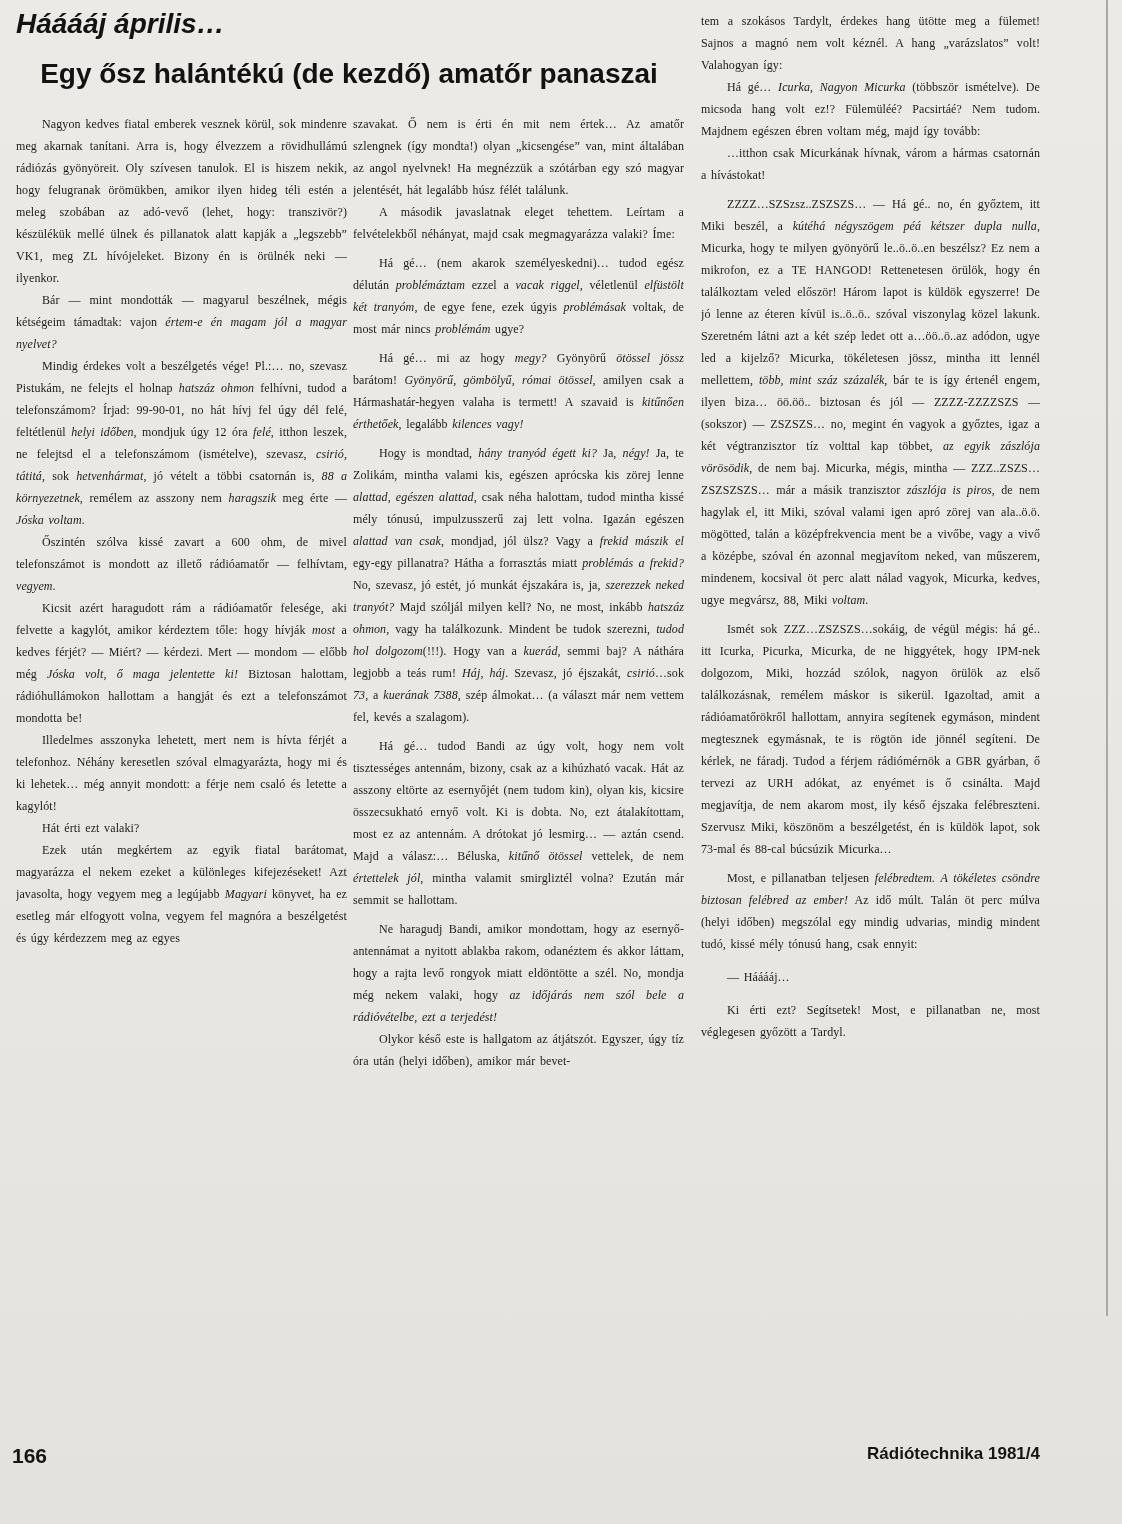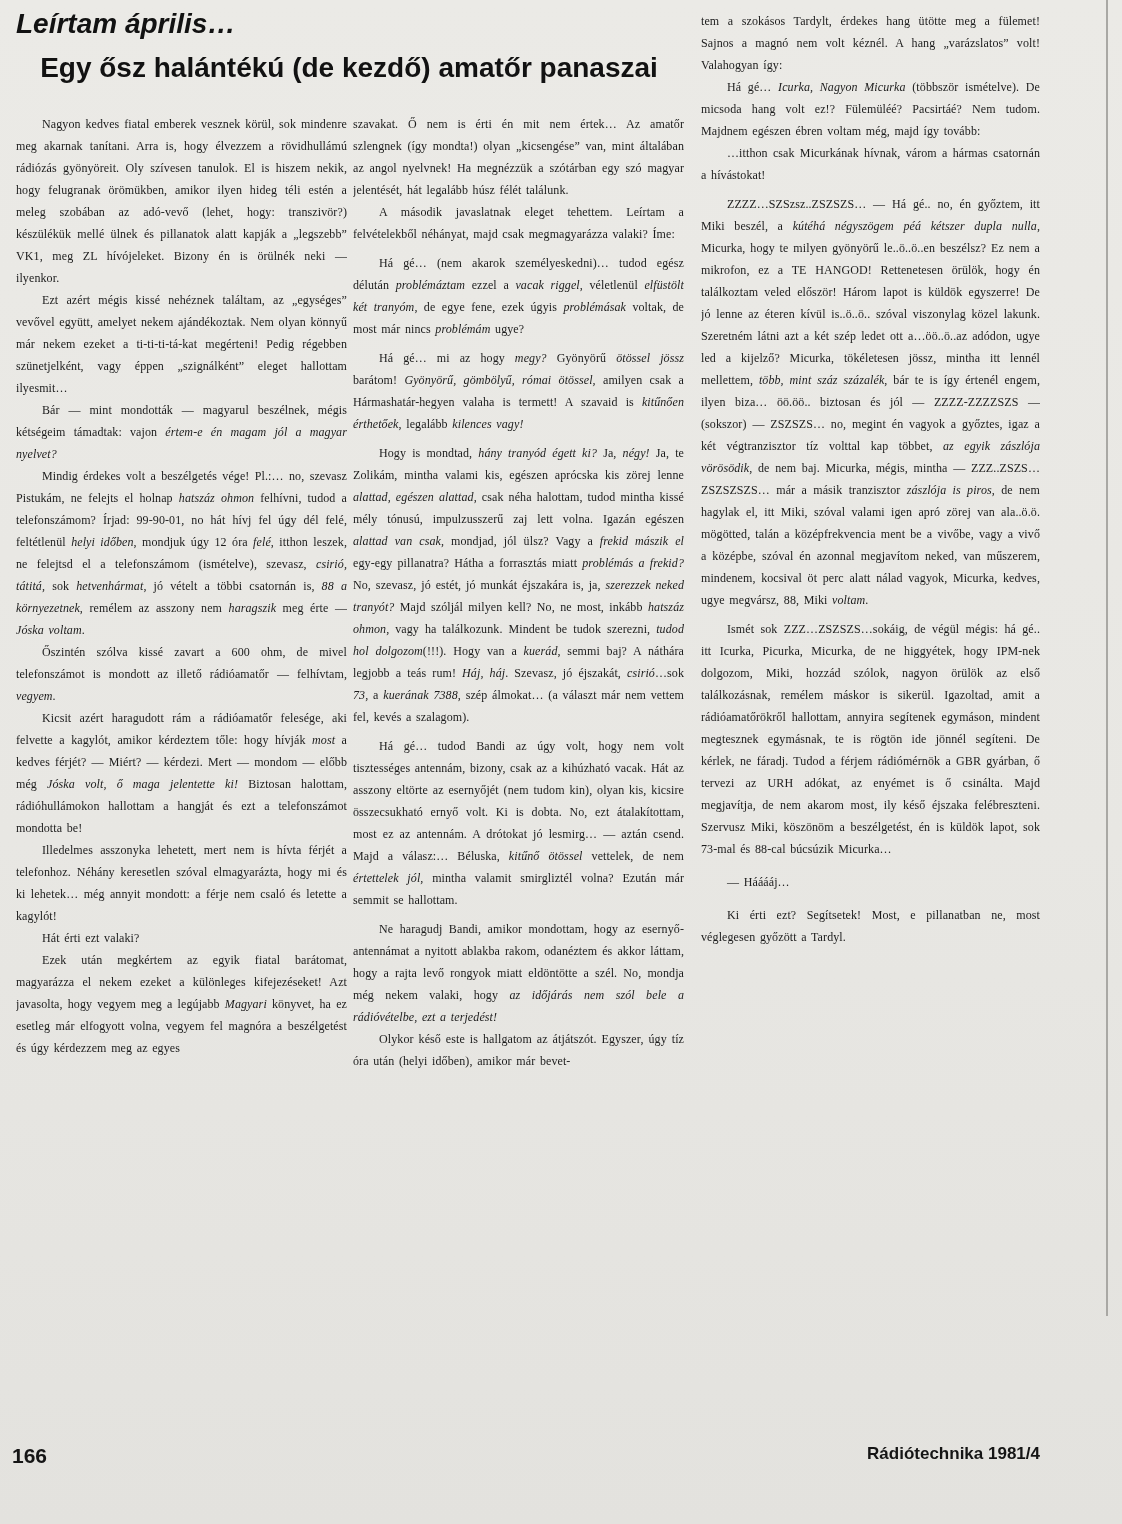--- a/index.html
+++ b/index.html
@@ -12,21 +12,21 @@
     font-family:"Liberation Serif",serif;
     color:#1b1b1b;
   }
   .kicker{
     position:absolute;left:16px;top:8px;
     font-family:"Liberation Sans",sans-serif;
     font-style:italic;font-weight:bold;
     font-size:28px;color:#121212;
   }
   .title{
-    position:absolute;left:24px;top:52px;width:650px;
+    position:absolute;left:24px;top:58px;width:650px;
     text-align:center;
     font-family:"Liberation Sans",sans-serif;
     font-weight:bold;font-size:28px;color:#121212;
   }
   .col{
     position:absolute;
     width:331px;
     text-align:justify;
     font-size:12px;line-height:22px;
     word-spacing:1.5px;letter-spacing:0.1px;
@@ -50,26 +50,25 @@
   }
   .edge-line{
     position:absolute;left:1106px;top:0;width:2px;height:1316px;
     background:#a9a8a4;
   }
 </style>
 </head>
 <body>
 
 <div class="page">
-  <div class="kicker">Leírtam április…</div>
+  <div class="kicker">Hááááj április…</div>
   <div class="title">Egy ősz halántékú (de kezdő) amatőr panaszai</div>
 
   <div class="col" id="col1">
       <p>Nagyon kedves fiatal emberek vesznek körül, sok mindenre meg akarnak tanítani. Arra is, hogy élvezzem a rövidhullámú rádiózás gyönyöreit. Oly szívesen tanulok. El is hiszem nekik, hogy felugranak örömükben, amikor ilyen hideg téli estén a meleg szobában az adó-vevő (lehet, hogy: transzivör?) készülékük mellé ülnek és pillanatok alatt kapják a „legszebb” VK1, meg ZL hívójeleket. Bizony én is örülnék neki — ilyenkor.</p>
-      <p>Ezt azért mégis kissé nehéznek találtam, az „egységes” vevővel együtt, amelyet nekem ajándékoztak. Nem olyan könnyű már nekem ezeket a ti-ti-ti-tá-kat megérteni! Pedig régebben szünetjelként, vagy éppen „szignálként” eleget hallottam ilyesmit…</p>
       <p>Bár — mint mondották — magyarul beszélnek, mégis kétségeim támadtak: vajon <i>értem-e én magam jól a magyar nyelvet?</i></p>
       <p>Mindig érdekes volt a beszélgetés vége! Pl.:… no, szevasz Pistukám, ne felejts el holnap <i>hatszáz ohmon</i> felhívni, tudod a telefonszámom? Írjad: 99-90-01, no hát hívj fel úgy dél felé, feltétlenül <i>helyi időben</i>, mondjuk úgy 12 óra <i>felé</i>, itthon leszek, ne felejtsd el a telefonszámom (ismételve), szevasz, <i>csirió, tátitá,</i> sok <i>hetvenhármat</i>, jó vételt a többi csatornán is, <i>88 a környezetnek</i>, remélem az asszony nem <i>haragszik</i> meg érte — <i>Jóska voltam</i>.</p>
       <p>Őszintén szólva kissé zavart a 600 ohm, de mivel telefonszámot is mondott az illető rádióamatőr — felhívtam, <i>vegyem</i>.</p>
       <p>Kicsit azért haragudott rám a rádióamatőr felesége, aki felvette a kagylót, amikor kérdeztem tőle: hogy hívják <i>most</i> a kedves férjét? — Miért? — kérdezi. Mert — mondom — előbb még <i>Jóska volt, ő maga jelentette ki!</i> Biztosan halottam, rádióhullámokon hallottam a hangját és ezt a telefonszámot mondotta be!</p>
       <p>Illedelmes asszonyka lehetett, mert nem is hívta férjét a telefonhoz. Néhány keresetlen szóval elmagyarázta, hogy mi és ki lehetek… még annyit mondott: a férje nem csaló és letette a kagylót!</p>
       <p>Hát érti ezt valaki?</p>
       <p>Ezek után megkértem az egyik fiatal barátomat, magyarázza el nekem ezeket a különleges kifejezéseket! Azt javasolta, hogy vegyem meg a legújabb <i>Magyari</i> könyvet, ha ez esetleg már elfogyott volna, vegyem fel magnóra a beszélgetést és úgy kérdezzem meg az egyes</p>
     </div>
   <div class="col" id="col2">
       <p class="cont">szavakat. Ő nem is érti én mit nem értek… Az amatőr szlengnek (így mondta!) olyan „kicsengése” van, mint általában az angol nyelvnek! Ha megnézzük a szótárban egy szó magyar jelentését, hát legalább húsz félét találunk.</p>
@@ -80,20 +79,21 @@
       <p class="sp">Há gé… tudod Bandi az úgy volt, hogy nem volt tisztességes antennám, bizony, csak az a kihúzható vacak. Hát az asszony eltörte az esernyőjét (nem tudom kin), olyan kis, kicsire összecsukható ernyő volt. Ki is dobta. No, ezt átalakítottam, most ez az antennám. A drótokat jó lesmirg… — aztán csend. Majd a válasz:… Béluska, <i>kitűnő ötössel</i> vettelek, de nem <i>értettelek jól</i>, mintha valamit smirgliztél volna? Ezután már semmit se hallottam.</p>
       <p class="sp">Ne haragudj Bandi, amikor mondottam, hogy az esernyő-antennámat a nyitott ablakba rakom, odanéztem és akkor láttam, hogy a rajta levő rongyok miatt eldöntötte a szél. No, mondja még nekem valaki, hogy <i>az időjárás nem szól bele a rádióvételbe, ezt a terjedést!</i></p>
       <p>Olykor késő este is hallgatom az átjátszót. Egyszer, úgy tíz óra után (helyi időben), amikor már bevet-</p>
     </div>
   <div class="col" id="col3">
       <p class="cont">tem a szokásos Tardylt, érdekes hang ütötte meg a fülemet! Sajnos a magnó nem volt kéznél. A hang „varázslatos” volt! Valahogyan így:</p>
       <p>Há gé… <i>Icurka, Nagyon Micurka</i> (többször ismételve). De micsoda hang volt ez!? Fülemüléé? Pacsirtáé? Nem tudom. Majdnem egészen ébren voltam még, majd így tovább:</p>
       <p>…itthon csak Micurkának hívnak, várom a hármas csatornán a hívástokat!</p>
       <p class="sp">ZZZZ…SZSzsz..ZSZSZS… — Há gé.. no, én győztem, itt Miki beszél, a <i>kútéhá négyszögem péá kétszer dupla nulla</i>, Micurka, hogy te milyen gyönyörű le..ö..ö..en beszélsz? Ez nem a mikrofon, ez a TE HANGOD! Rettenetesen örülök, hogy én találkoztam veled először! Három lapot is küldök egyszerre! De jó lenne az éteren kívül is..ö..ö.. szóval viszonylag közel lakunk. Szeretném látni azt a két szép ledet ott a…öö..ö..az adódon, ugye led a kijelző? Micurka, tökéletesen jössz, mintha itt lennél mellettem, <i>több, mint száz százalék</i>, bár te is így értenél engem, ilyen biza… öö.öö.. biztosan és jól — ZZZZ-ZZZZSZS — (sokszor) — ZSZSZS… no, megint én vagyok a győztes, igaz a két végtranzisztor tíz volttal kap többet, <i>az egyik zászlója vörösödik</i>, de nem baj. Micurka, mégis, mintha — ZZZ..ZSZS…ZSZSZSZS… már a másik tranzisztor <i>zászlója is piros</i>, de nem hagylak el, itt Miki, szóval valami igen apró zörej van ala..ö.ö. mögötted, talán a középfrekvencia ment be a vivőbe, vagy a vivő a középbe, szóval én azonnal megjavítom neked, van műszerem, mindenem, kocsival öt perc alatt nálad vagyok, Micurka, kedves, ugye megvársz, 88, Miki <i>voltam</i>.</p>
       <p class="sp">Ismét sok ZZZ…ZSZSZS…sokáig, de végül mégis: há gé.. itt Icurka, Picurka, Micurka, de ne higgyétek, hogy IPM-nek dolgozom, Miki, hozzád szólok, nagyon örülök az első találkozásnak, remélem máskor is sikerül. Igazoltad, amit a rádióamatőrökről hallottam, annyira segítenek egymáson, mindent megtesznek egymásnak, te is rögtön ide jönnél segíteni. De kérlek, ne fáradj. Tudod a férjem rádiómérnök a GBR gyárban, ő tervezi az URH adókat, az enyémet is ő csinálta. Majd megjavítja, de nem akarom most, ily késő éjszaka felébreszteni. Szervusz Miki, köszönöm a beszélgetést, én is küldök lapot, sok 73-mal és 88-cal búcsúzik Micurka…</p>
+      <p class="sp">Most, e pillanatban teljesen <i>felébredtem. A tökéletes csöndre biztosan felébred az ember!</i> Az idő múlt. Talán öt perc múlva (helyi időben) megszólal egy mindig udvarias, mindig mindent tudó, kissé mély tónusú hang, csak ennyit:</p>
       <p class="dialog">— Hááááj…</p>
       <p class="sp">Ki érti ezt? Segítsetek! Most, e pillanatban ne, most véglegesen győzött a Tardyl.</p>
     </div>
 
   <div class="edge-line"></div>
 
   <div class="footer-left">166</div>
   <div class="footer-right">Rádiótechnika 1981/4</div>
 </div>
 

